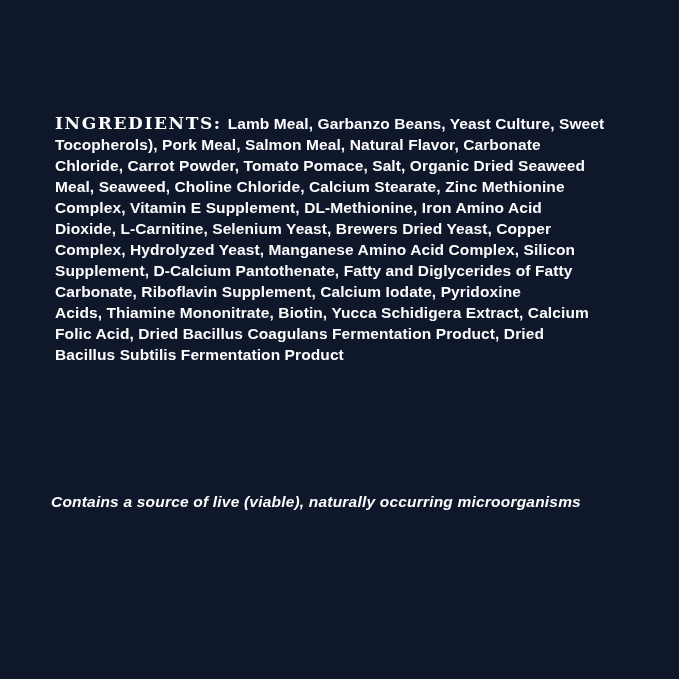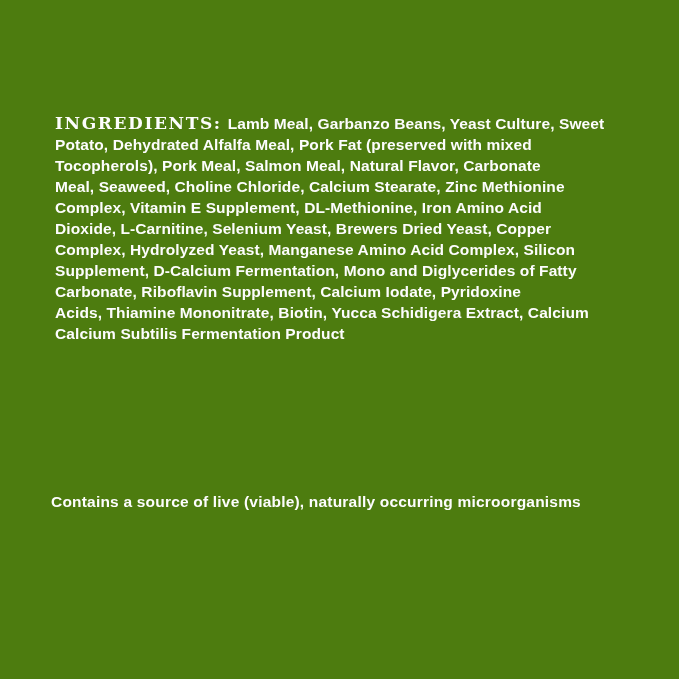--- a/index.html
+++ b/index.html
@@ -9,21 +9,21 @@
   body {
     width: 679px;
     height: 679px;
     overflow: hidden;
     background: #000000;
   }
   .panel {
     position: relative;
     width: 679px;
     height: 679px;
-    background: #4d7c0f;
+    background: #0f172a;
   }
   .ingredients {
     position: absolute;
     top: 113px;
     left: 55px;
     color: #fdfdfd;
     font-family: "Liberation Sans", sans-serif;
     font-size: 15.5px;
     font-weight: 700;
     line-height: 21px;
@@ -44,36 +44,38 @@
     top: 491px;
     left: 51px;
     margin: 0;
     color: #fdfdfd;
     font-family: "Liberation Sans", sans-serif;
     font-size: 15.5px;
     font-weight: 700;
     line-height: 21px;
     letter-spacing: 0.2px;
     white-space: nowrap;
+    font-style: italic;
   }
 </style>
 </head>
 <body style="background: rgb(0, 0, 0);">
 
 <main class="panel">
 
   <section class="ingredients" style="color: rgb(253, 253, 253);">
     <div class="line"><span class="heading">INGREDIENTS:</span><span>Lamb Meal, Garbanzo Beans, Yeast Culture, Sweet</span></div>
-    <div class="line">Potato, Dehydrated Alfalfa Meal, Pork Fat (preserved with mixed</div>
     <div class="line">Tocopherols), Pork Meal, Salmon Meal, Natural Flavor, Carbonate</div>
+    <div class="line">Chloride, Carrot Powder, Tomato Pomace, Salt, Organic Dried Seaweed</div>
     <div class="line">Meal, Seaweed, Choline Chloride, Calcium Stearate, Zinc Methionine</div>
     <div class="line">Complex, Vitamin E Supplement, DL-Methionine, Iron Amino Acid</div>
     <div class="line">Dioxide, L-Carnitine, Selenium Yeast, Brewers Dried Yeast, Copper</div>
     <div class="line">Complex, Hydrolyzed Yeast, Manganese Amino Acid Complex, Silicon</div>
-    <div class="line">Supplement, D-Calcium Fermentation, Mono and Diglycerides of Fatty</div>
+    <div class="line">Supplement, D-Calcium Pantothenate, Fatty and Diglycerides of Fatty</div>
     <div class="line">Carbonate, Riboflavin Supplement, Calcium Iodate, Pyridoxine</div>
     <div class="line">Acids, Thiamine Mononitrate, Biotin, Yucca Schidigera Extract, Calcium</div>
-    <div class="line">Calcium Subtilis Fermentation Product</div>
+    <div class="line">Folic Acid, Dried Bacillus Coagulans Fermentation Product, Dried</div>
+    <div class="line">Bacillus Subtilis Fermentation Product</div>
   </section>
 
   <p class="footer-note" style="color: rgb(253, 253, 253);">Contains a source of live (viable), naturally occurring microorganisms</p>
 
 </main>
 
 </body></html>

